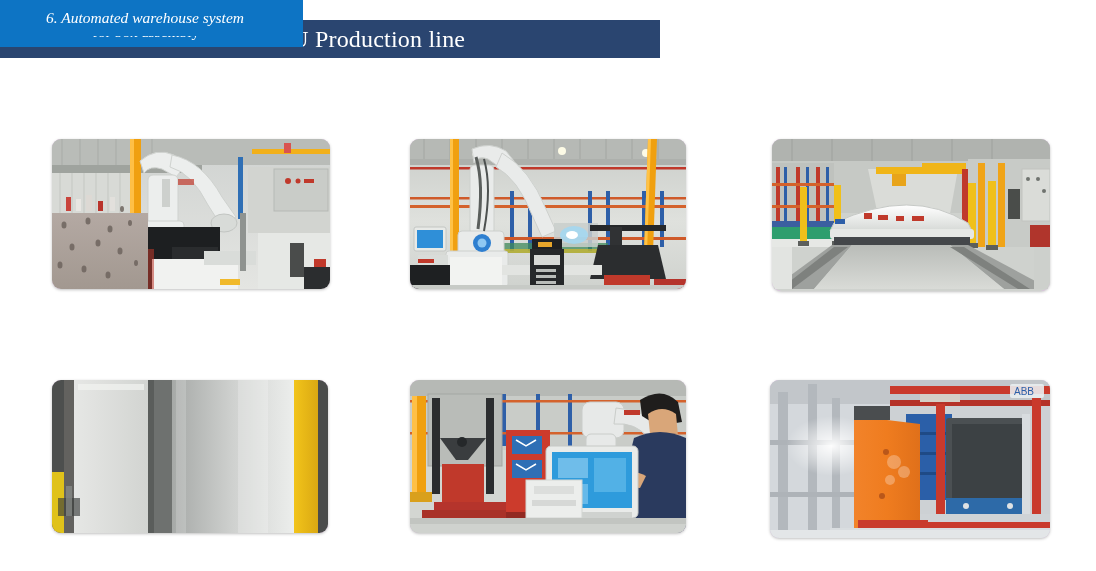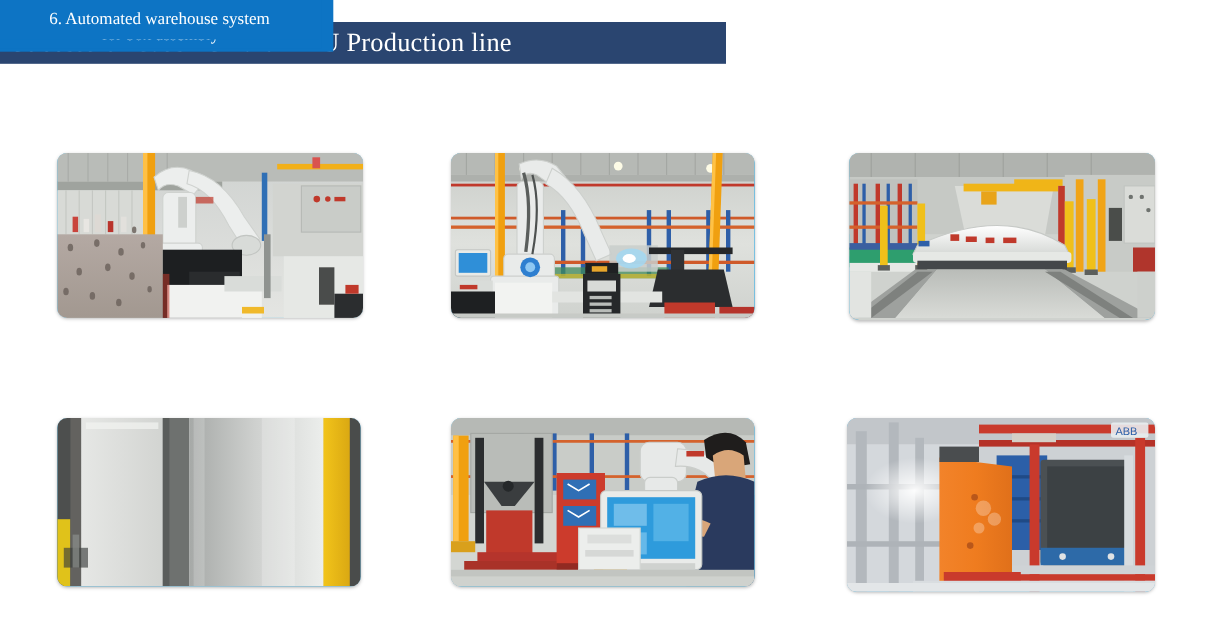--- a/index.html
+++ b/index.html
@@ -39,32 +39,32 @@
     text-align:center;
     display:flex;align-items:center;justify-content:center;
     box-sizing:border-box;
     padding:2px 6px;
   }
   .photo{
     position:absolute;
     border-radius:9px;
     overflow:hidden;
     box-shadow:0 1px 3px rgba(0,0,0,.25);
-    background:#0ea5e9;
+    background:#f0abfc;
   }
   .photo svg{display:block;width:100%;height:100%;}
 
   
   #cap1{left:52px;  top:89px;  width:292px; height:44px;}
   #cap2{left:403px; top:89px;  width:292px; height:44px;}
   #cap3{left:770px; top:89px;  width:282px; height:44px;}
   
   #cap4{left:52px;  top:328px; width:303px; height:47px;}
   #cap5{left:403px; top:328px; width:292px; height:44px;}
-  #cap6{left:768px; top:337px; width:290px; height:36px;}
+  #cap6{left:768px; top:337px; width:290px; height:36px;font-style:italic;}
 
   
   #img1{left:52px;  top:139px; width:278px; height:150px;}
   #img2{left:410px; top:139px; width:276px; height:150px;}
   #img3{left:772px; top:139px; width:278px; height:152px;}
   
   #img4{left:52px;  top:380px; width:276px; height:153px;}
   #img5{left:410px; top:380px; width:276px; height:153px;}
   #img6{left:770px; top:380px; width:280px; height:158px;}
 </style>

